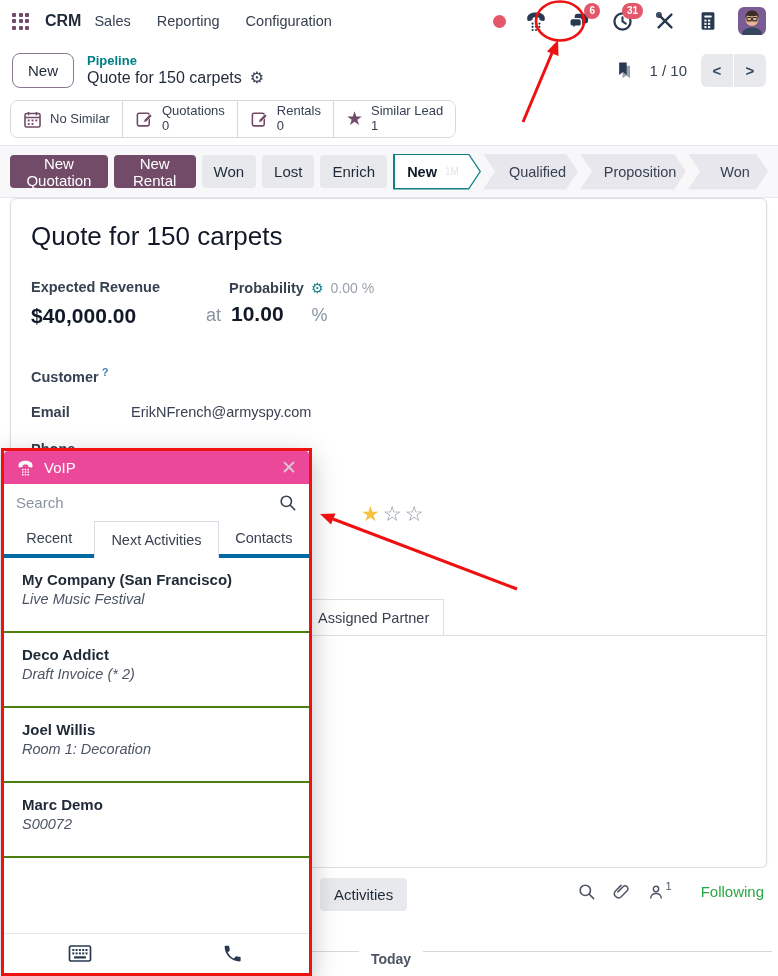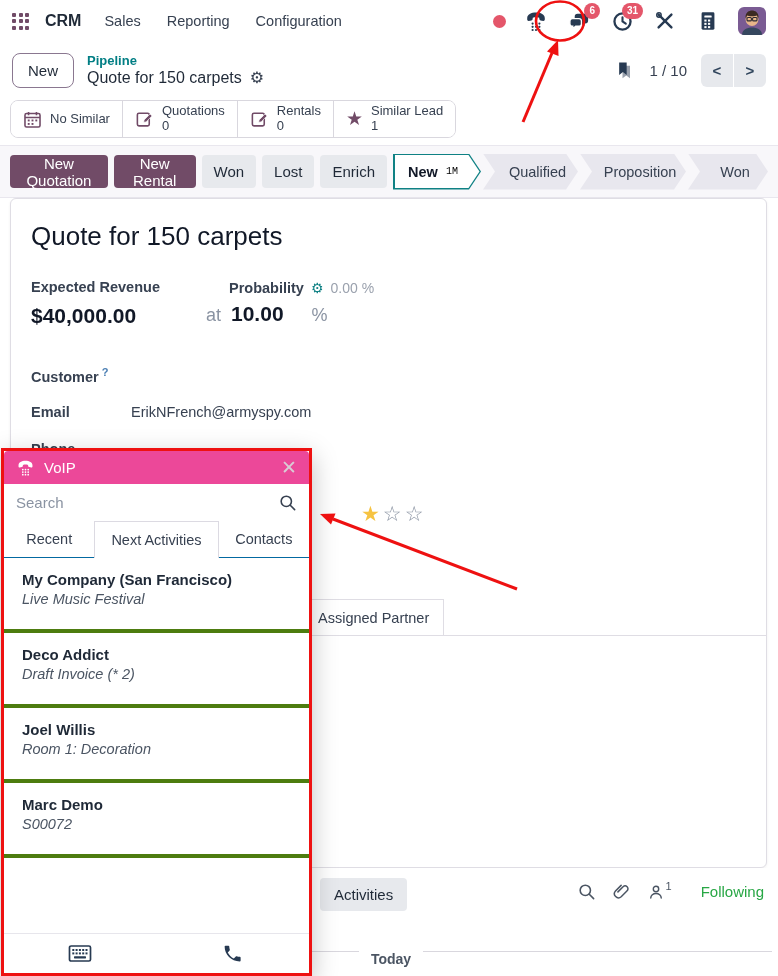--- a/index.html
+++ b/index.html
@@ -4,21 +4,21 @@
 <style>
   * { margin:0; padding:0; box-sizing:border-box; }
   html,body { width:778px; height:976px; }
   body { font-family:"Liberation Sans", sans-serif; background:#fff; color:#374151; overflow:hidden; }
   .screen { position:relative; width:778px; height:976px; background:#fff; overflow:hidden; }
 
   
   .navbar { position:absolute; top:0; left:0; right:0; height:42px; display:flex; align-items:center; padding:0 12px; background:#fff; }
   .apps-grid { width:17px; height:17px; display:grid; grid-template-columns:repeat(3,1fr); gap:2.5px; margin-right:16px; cursor:pointer; }
   .apps-grid i { background:#714B67; border-radius:1px; }
-  .nav-app { font-size:16px; font-weight:700; color:#1f2937; margin-right:23px; cursor:pointer; }
+  .nav-app { font-size:16px; font-weight:700; color:#1f2937; margin-right:13px; cursor:pointer; }
   .nav-menu { font-size:14.5px; color:#374151; margin-right:26px; cursor:pointer; }
   .nav-right { margin-left:auto; display:flex; align-items:center; gap:17px; }
   .nav-icon { position:relative; display:flex; align-items:center; justify-content:center; width:26px; height:26px; cursor:pointer; }
   .nav-icon svg { display:block; }
   .red-dot { width:13px; height:13px; border-radius:50%; background:#e4566a; }
   .badge { position:absolute; top:-5px; right:-8px; background:#e4566a; color:#fff; font-size:10px; font-weight:700; line-height:1; padding:3px 5px; border-radius:9px; }
   .avatar { width:28px; height:28px; border-radius:6px; overflow:hidden; cursor:pointer; }
 
   
   .cp-row { position:absolute; top:42px; left:0; right:0; height:56px; display:flex; align-items:center; padding:0 12px; }
@@ -47,21 +47,21 @@
   .statusbar { position:absolute; top:145px; left:0; right:0; height:53px; background:#f8f7fa; border-top:1px solid #e9e7ee; border-bottom:1px solid #e9e7ee; display:flex; align-items:center; padding:0 10px; }
   .sb-btn { height:33px; padding:0 12px; border:none; border-radius:4px; font-size:15px; margin-right:6px; cursor:pointer; font-family:inherit; }
   .sb-primary { background:#714B67; color:#fff; }
   .sb-secondary { background:#e7e9ed; color:#1f2937; }
   .stages { margin-left:auto; display:flex; align-items:center; }
   .stage { position:relative; height:36px; display:flex; align-items:center; justify-content:center; font-size:14.5px; color:#374151; }
   .stage.inactive { background:#e8e7ee; clip-path:polygon(0 0, calc(100% - 12px) 0, 100% 50%, calc(100% - 12px) 100%, 0 100%, 12px 50%); padding:0 8px 0 22px; margin-left:2px; cursor:pointer; }
   .stage.active { background:#0f8184; clip-path:polygon(0 0, calc(100% - 12px) 0, 100% 50%, calc(100% - 12px) 100%, 0 100%); padding:0 14px 0 14px; cursor:pointer; }
   .stage.active .inner { position:absolute; inset:1.5px; background:#fff; clip-path:polygon(0 0, calc(100% - 11px) 0, 100% 50%, calc(100% - 11px) 100%, 0 100%); }
   .stage.active .stg-label { position:relative; font-weight:700; color:#111827; }
-  .stage.active .stg-badge { position:relative; margin-left:8px; margin-right:8px; font-size:10px; color:#000000;font-family:Liberation Mono, monospace; }
+  .stage.active .stg-badge { position:relative; margin-left:8px; margin-right:8px; font-size:10px; color:#e5e5e5; }
 
   
   .sheet { position:absolute; top:198px; left:10px; width:757px; height:670px; background:#fff; border:1px solid #dfdde4; border-radius:6px; box-shadow:0 1px 3px rgba(0,0,0,.06); }
   .lead-title { position:absolute; top:22px; left:20px; font-size:26px; font-weight:500; color:#111827; }
   .fld-label { font-weight:700; font-size:14.5px; color:#374151; }
   .f-exp-label { position:absolute; top:80px; left:20px; }
   .f-exp-value { position:absolute; top:105px; left:20px; font-size:21px; font-weight:600; color:#111827; }
   .f-prob-row { position:absolute; top:80px; left:218px; display:flex; align-items:center; gap:7px; }
   .prob-gear::before { content:"⚙"; font-size:14px; color:#0f8184; }
   .f-prob-auto { font-size:14px; color:#9aa1ad; }
@@ -94,24 +94,24 @@
   
   .voip { position:absolute; top:448px; left:1px; width:311px; height:528px; border:3px solid #ee1111; background:#fff; box-shadow:0 8px 24px rgba(0,0,0,.25); display:flex; flex-direction:column; z-index:20; }
   .voip-header { height:33px; background:#ec4899; border-radius:4px 4px 0 0; display:flex; align-items:center; padding:0 12px; flex:0 0 auto; }
   .voip-title { color:#fff; font-size:15px; margin-left:9px; }
   .voip-close { margin-left:auto; color:#d9cbd5; font-size:19px; cursor:pointer; line-height:1; }
   .voip-close::before { content:"✕"; }
   .voip-search { height:37px; display:flex; align-items:center; padding:16px 12px; flex:0 0 auto; }
   .voip-search input { flex:1; border:none; outline:none; font-size:15px; font-family:inherit; color:#374151; }
   .voip-search input::placeholder { color:#8a93a2; }
   .voip-tabs { height:37px; display:flex; flex:0 0 auto; }
-  .voip-tab { flex:1; display:flex; align-items:center; justify-content:center; font-size:14.5px; color:#374151; border-bottom:1px solid #0369a1; cursor:pointer; }
+  .voip-tab { flex:1; display:flex; align-items:center; justify-content:center; font-size:14.5px; color:#374151; border-bottom:4px solid #0369a1; cursor:pointer; }
   .voip-tab.active { border:1px solid #dcdae2; border-bottom:none; flex:1.35; }
   .voip-list { flex:1 1 auto; overflow:hidden; }
-  .voip-item { height:75px; padding:13px 18px 0; border-bottom:4px solid #4d7c0f; cursor:pointer; }
+  .voip-item { height:75px; padding:13px 18px 0; border-bottom:2px solid #4d7c0f; cursor:pointer; }
   .voip-name { font-size:15px; font-weight:700; color:#1f2937; }
   .voip-sub { font-size:14.5px; font-style:italic; color:#4b5563; margin-top:3px; }
   .voip-footer { flex:0 0 40px; border-top:1px solid #e7e6ec; display:flex; }
   .voip-footer .half { flex:1; display:flex; align-items:center; justify-content:center; cursor:pointer; }
 
   
   .annot { position:absolute; inset:0; pointer-events:none; z-index:40; }
 </style>
 </head>
 <body>

